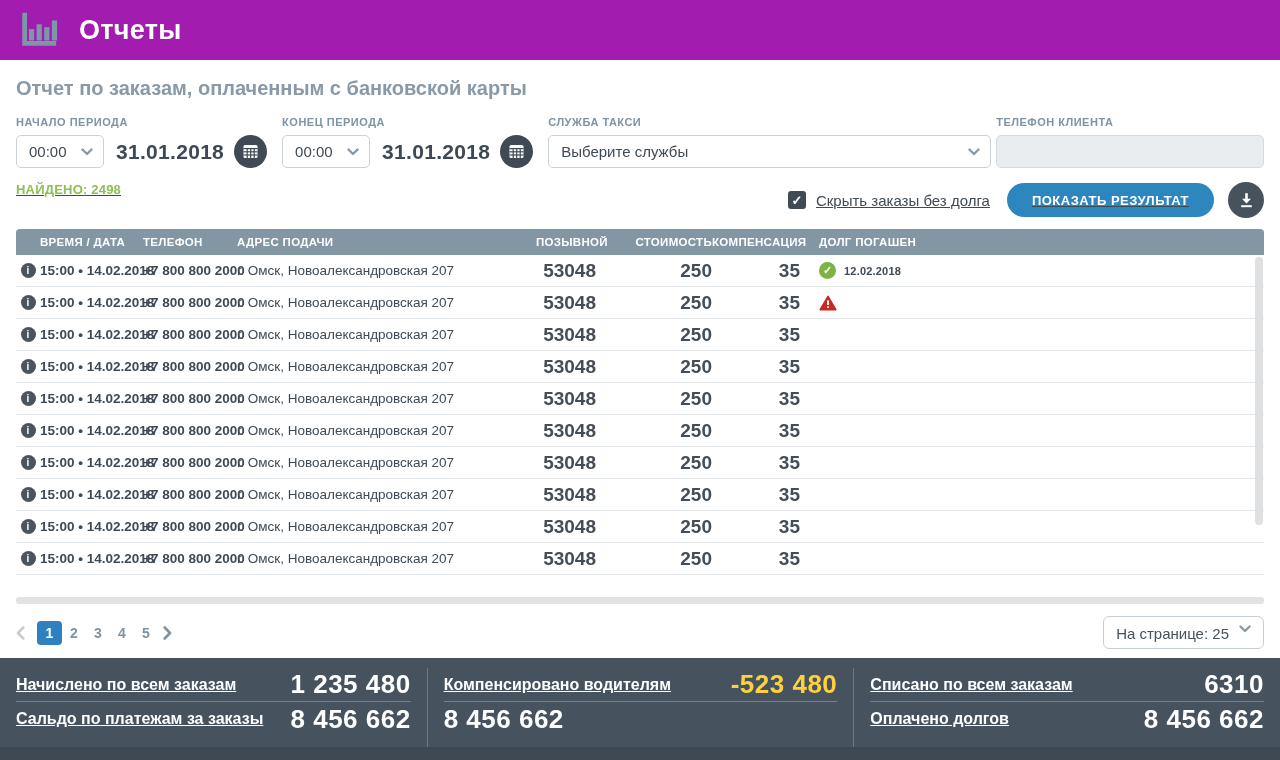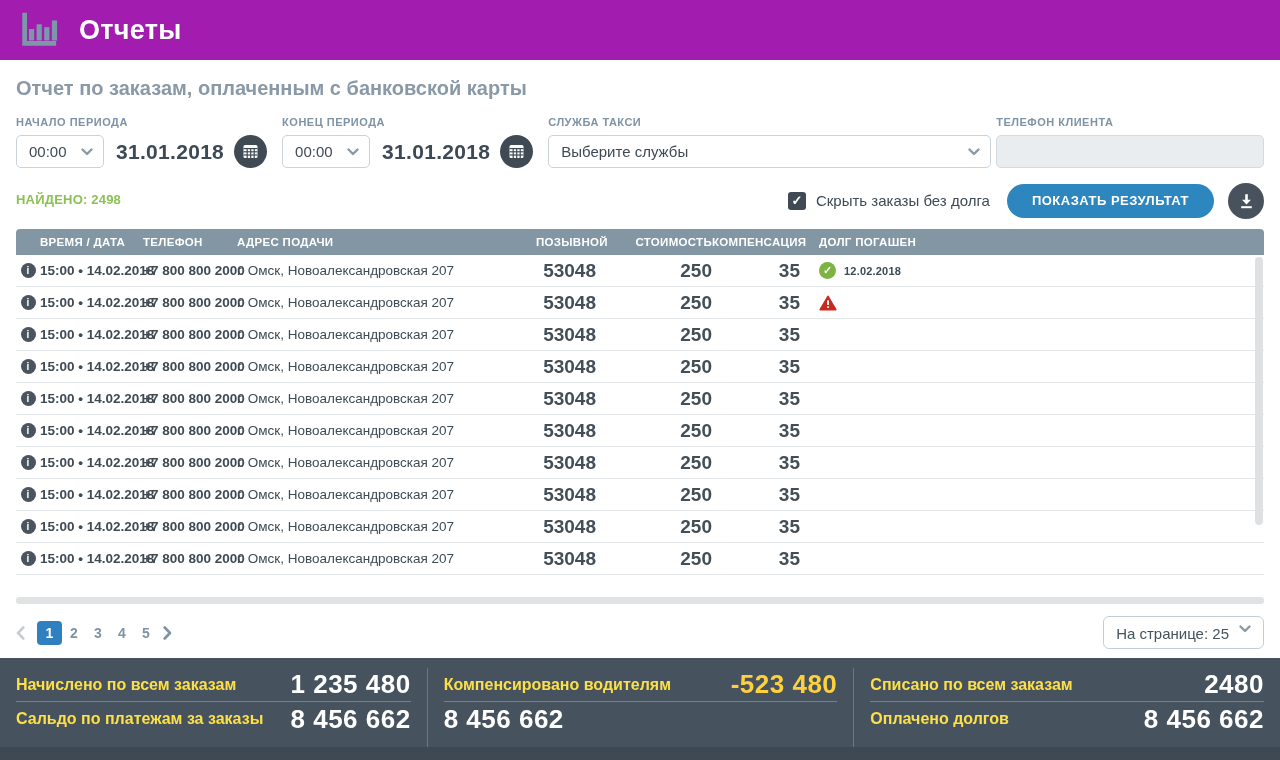--- a/index.html
+++ b/index.html
@@ -32,21 +32,21 @@
   .time-select { width:88px; }
   .date-text { font-size:21px; font-weight:bold; color:#3d4954; margin:0 10px 0 12px; letter-spacing:.3px; }
   .cal-btn { width:33px; height:33px; border-radius:50%; background:#3f4a54; border:none;
     display:flex; align-items:center; justify-content:center; cursor:pointer; padding:0; }
   .g-end { margin-left:15px; }
   .g-taxi { margin-left:15px; width:443px; }
   .taxi-select { width:100%; }
   .g-phone { margin-left:5px; flex:1; }
   .phone-input { height:33px; width:100%; background:#e9edf0; border:1px solid #d4dbe0; border-radius:5px; padding:0 12px; font-size:15px; color:#3f4a54; }
 
-  .results-row { display:flex; justify-content:space-between; align-items:center; margin-top:14px; height:37px; }
+  .results-row { display:flex; justify-content:space-between; align-items:flex-start; margin-top:14px; height:37px;text-decoration:underline; }
   .found { font-size:13px; font-weight:bold; color:#8dc153; letter-spacing:.2px; padding-bottom:2px; }
   .rr-right { display:flex; align-items:center; }
   .checkbox { width:18px; height:18px; background:#3f4a54; border-radius:3px; color:#fff; font-size:13px;
     display:flex; align-items:center; justify-content:center; font-weight:bold; cursor:pointer; }
   .cb-label { font-size:15px; color:#3f4a54; margin-left:10px; }
   .show-btn { margin-left:17px; height:34px; border-radius:17px; background:#2e86bf; color:#fff; border:none;
     font-family:inherit; font-weight:bold; font-size:13px; padding:0 25px; letter-spacing:.5px; cursor:pointer; }
   .dl-btn { margin-left:14px; width:36px; height:36px; border-radius:50%; background:#47525c; border:none;
     display:flex; align-items:center; justify-content:center; cursor:pointer; padding:0; }
 
@@ -84,21 +84,21 @@
     display:flex; align-items:flex-start; padding:8px 12px; font-size:15px; color:#46525c; cursor:pointer; }
   .perpage .chev { margin-left:10px; display:flex; }
 
   
   .footer { flex:0 0 auto; background:#46525e; }
   .stats { display:grid; grid-template-columns:1fr 1fr 1fr; padding-top:10px; height:89px; }
   .stat-col { padding:0 16px; }
   .stat-col + .stat-col { border-left:1px solid rgba(255,255,255,.22); }
   .stat-row { height:34px; display:flex; align-items:center; justify-content:space-between; }
   .stat-row.first { border-bottom:1px solid rgba(158,176,189,.5); }
-  .stat-label { font-size:16px; font-weight:bold; color:#fde047; }
+  .stat-label { font-size:16px; font-weight:bold; color:#ffffff;text-decoration:underline; }
   .stat-value { font-size:26px; font-weight:bold; color:#fff; letter-spacing:.5px; white-space:nowrap; }
   .footer-strip { height:13px; background:#3e4953; }
 </style>
 </head>
 <body>
 
 <div class="app">
 
   <div class="topbar">
     <span class="logo">
@@ -412,21 +412,21 @@
           <span class="stat-label">Компенсировано водителям</span>
           <span class="stat-value" style="color: rgb(253, 209, 59);">-523 480</span>
         </div>
         <div class="stat-row">
           <span class="stat-value">8 456 662</span>
         </div>
       </div>
       <div class="stat-col">
         <div class="stat-row first">
           <span class="stat-label">Списано по всем заказам</span>
-          <span class="stat-value">2480</span>
+          <span class="stat-value">6310</span>
         </div>
         <div class="stat-row">
           <span class="stat-label">Оплачено долгов</span>
           <span class="stat-value">8 456 662</span>
         </div>
       </div>
     </div>
     <div class="footer-strip"></div>
   </div>
 </div>

